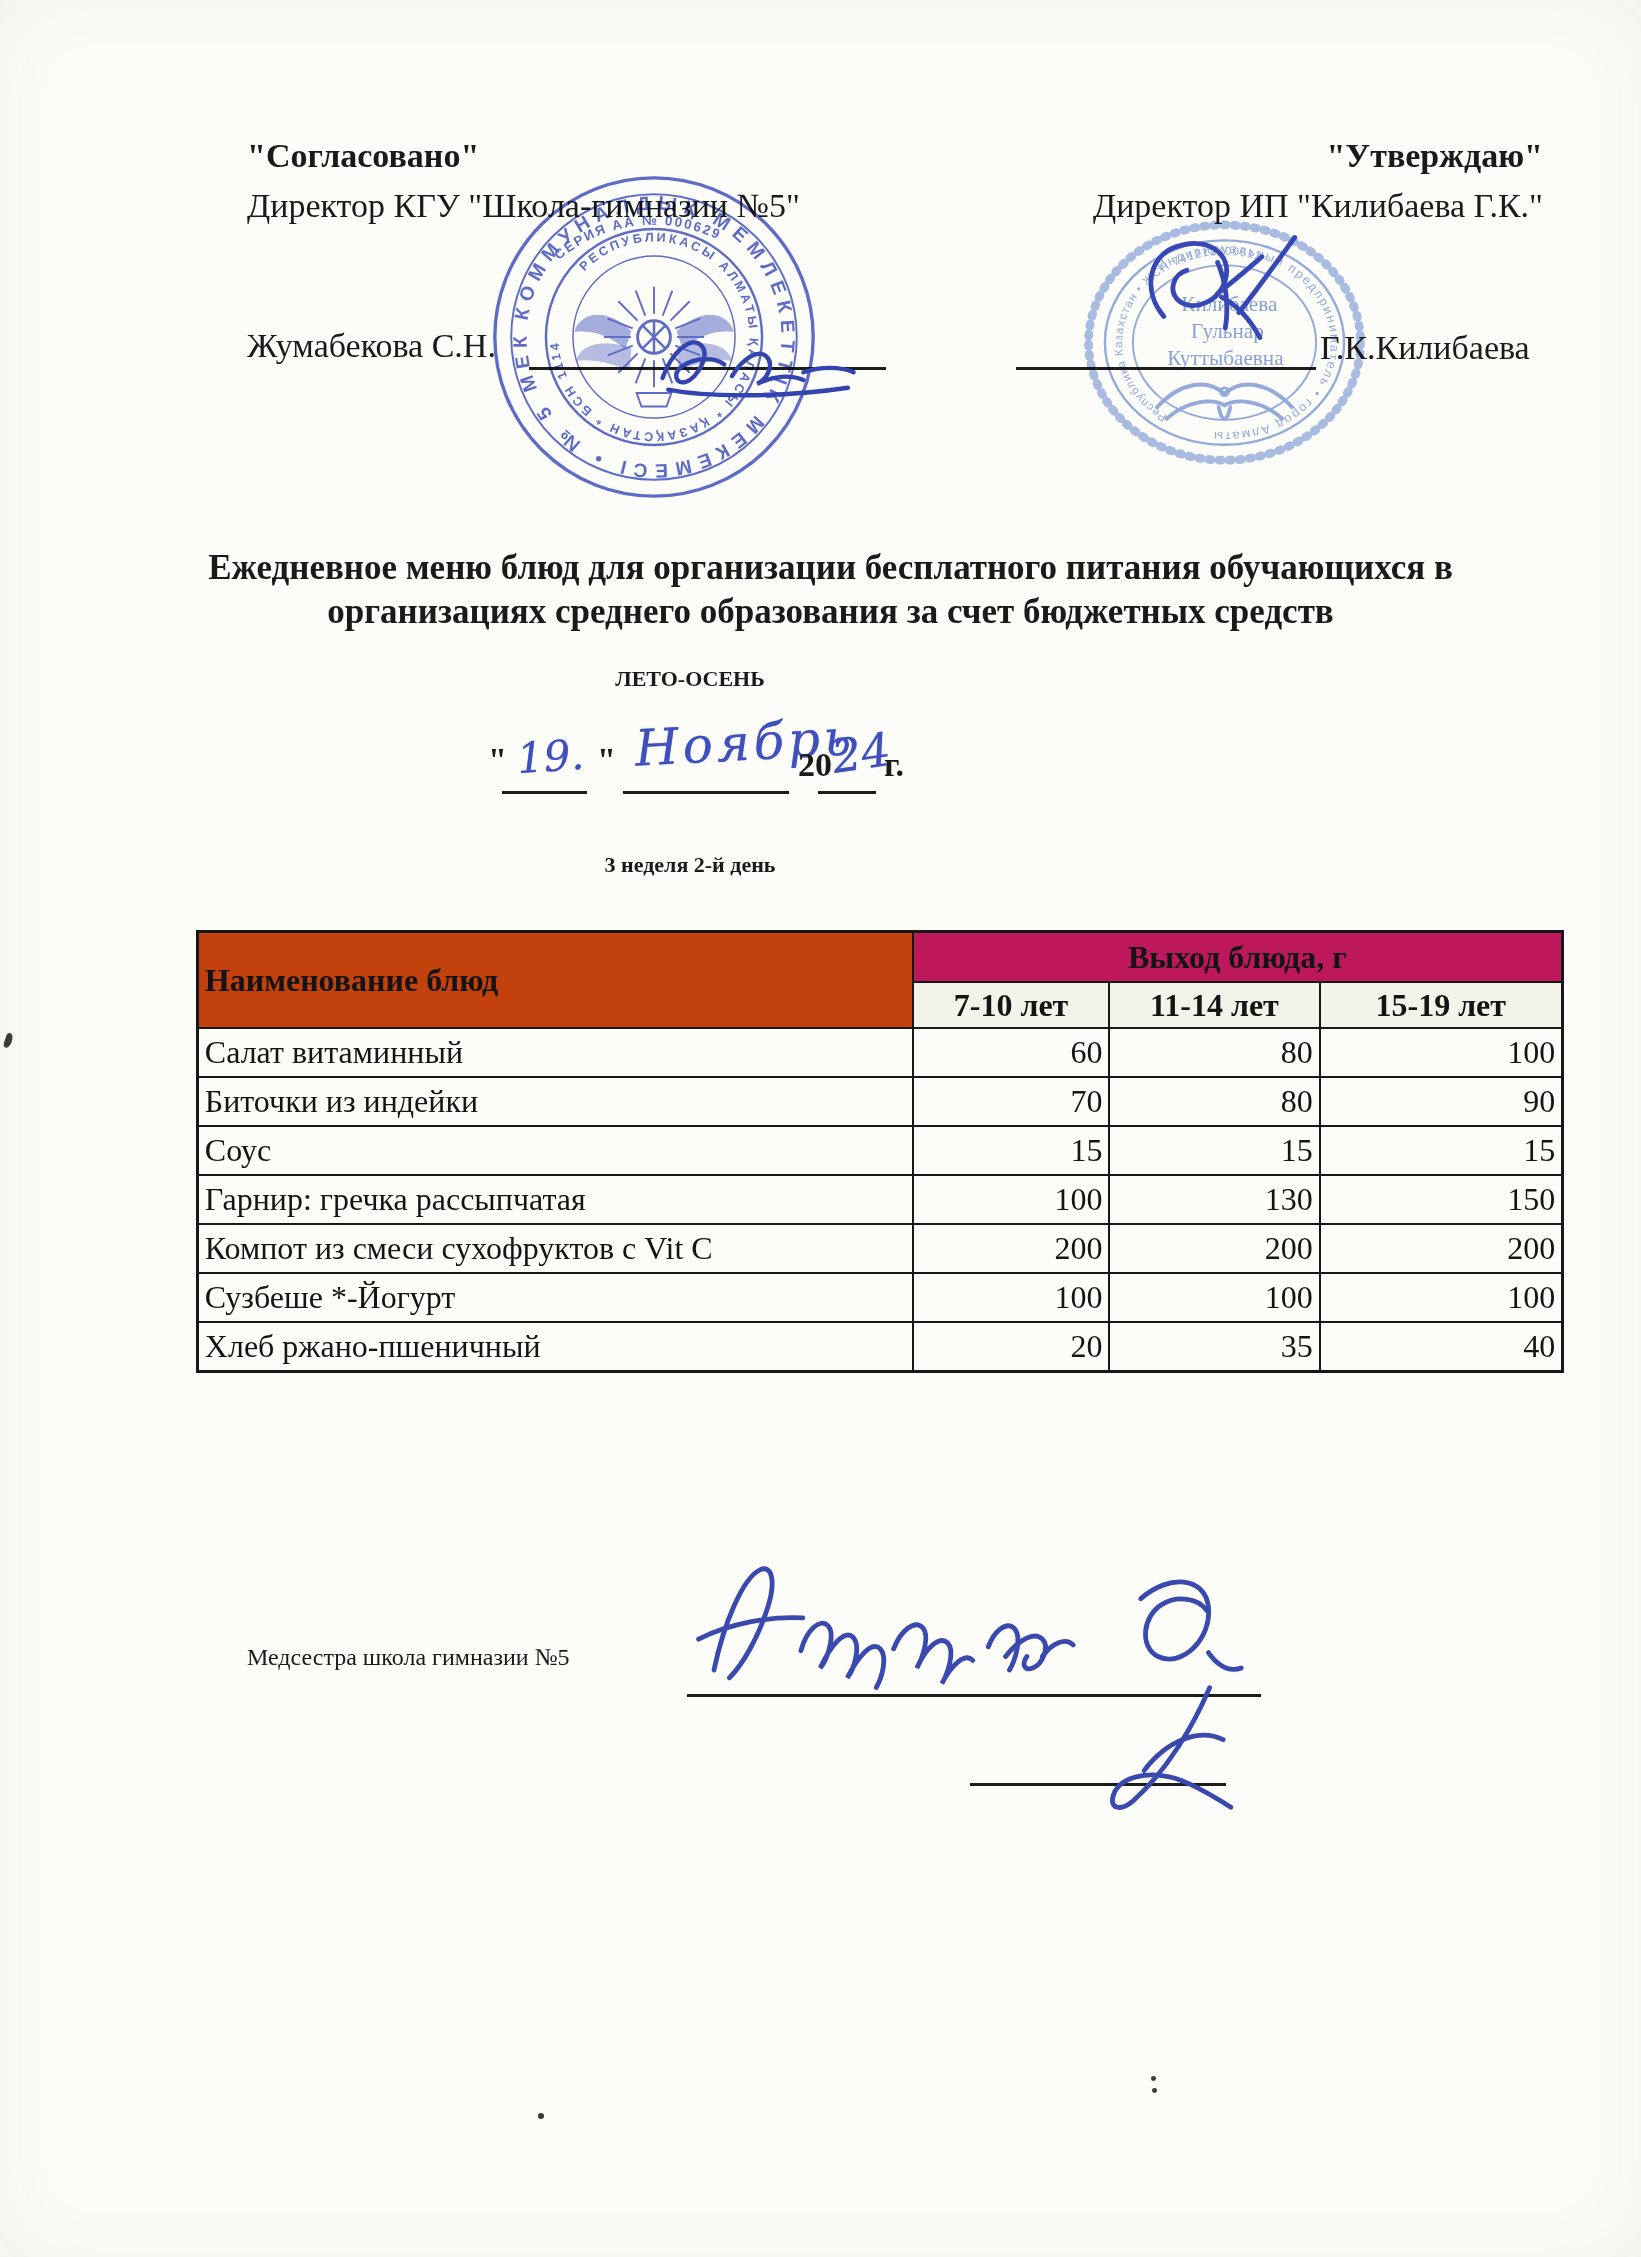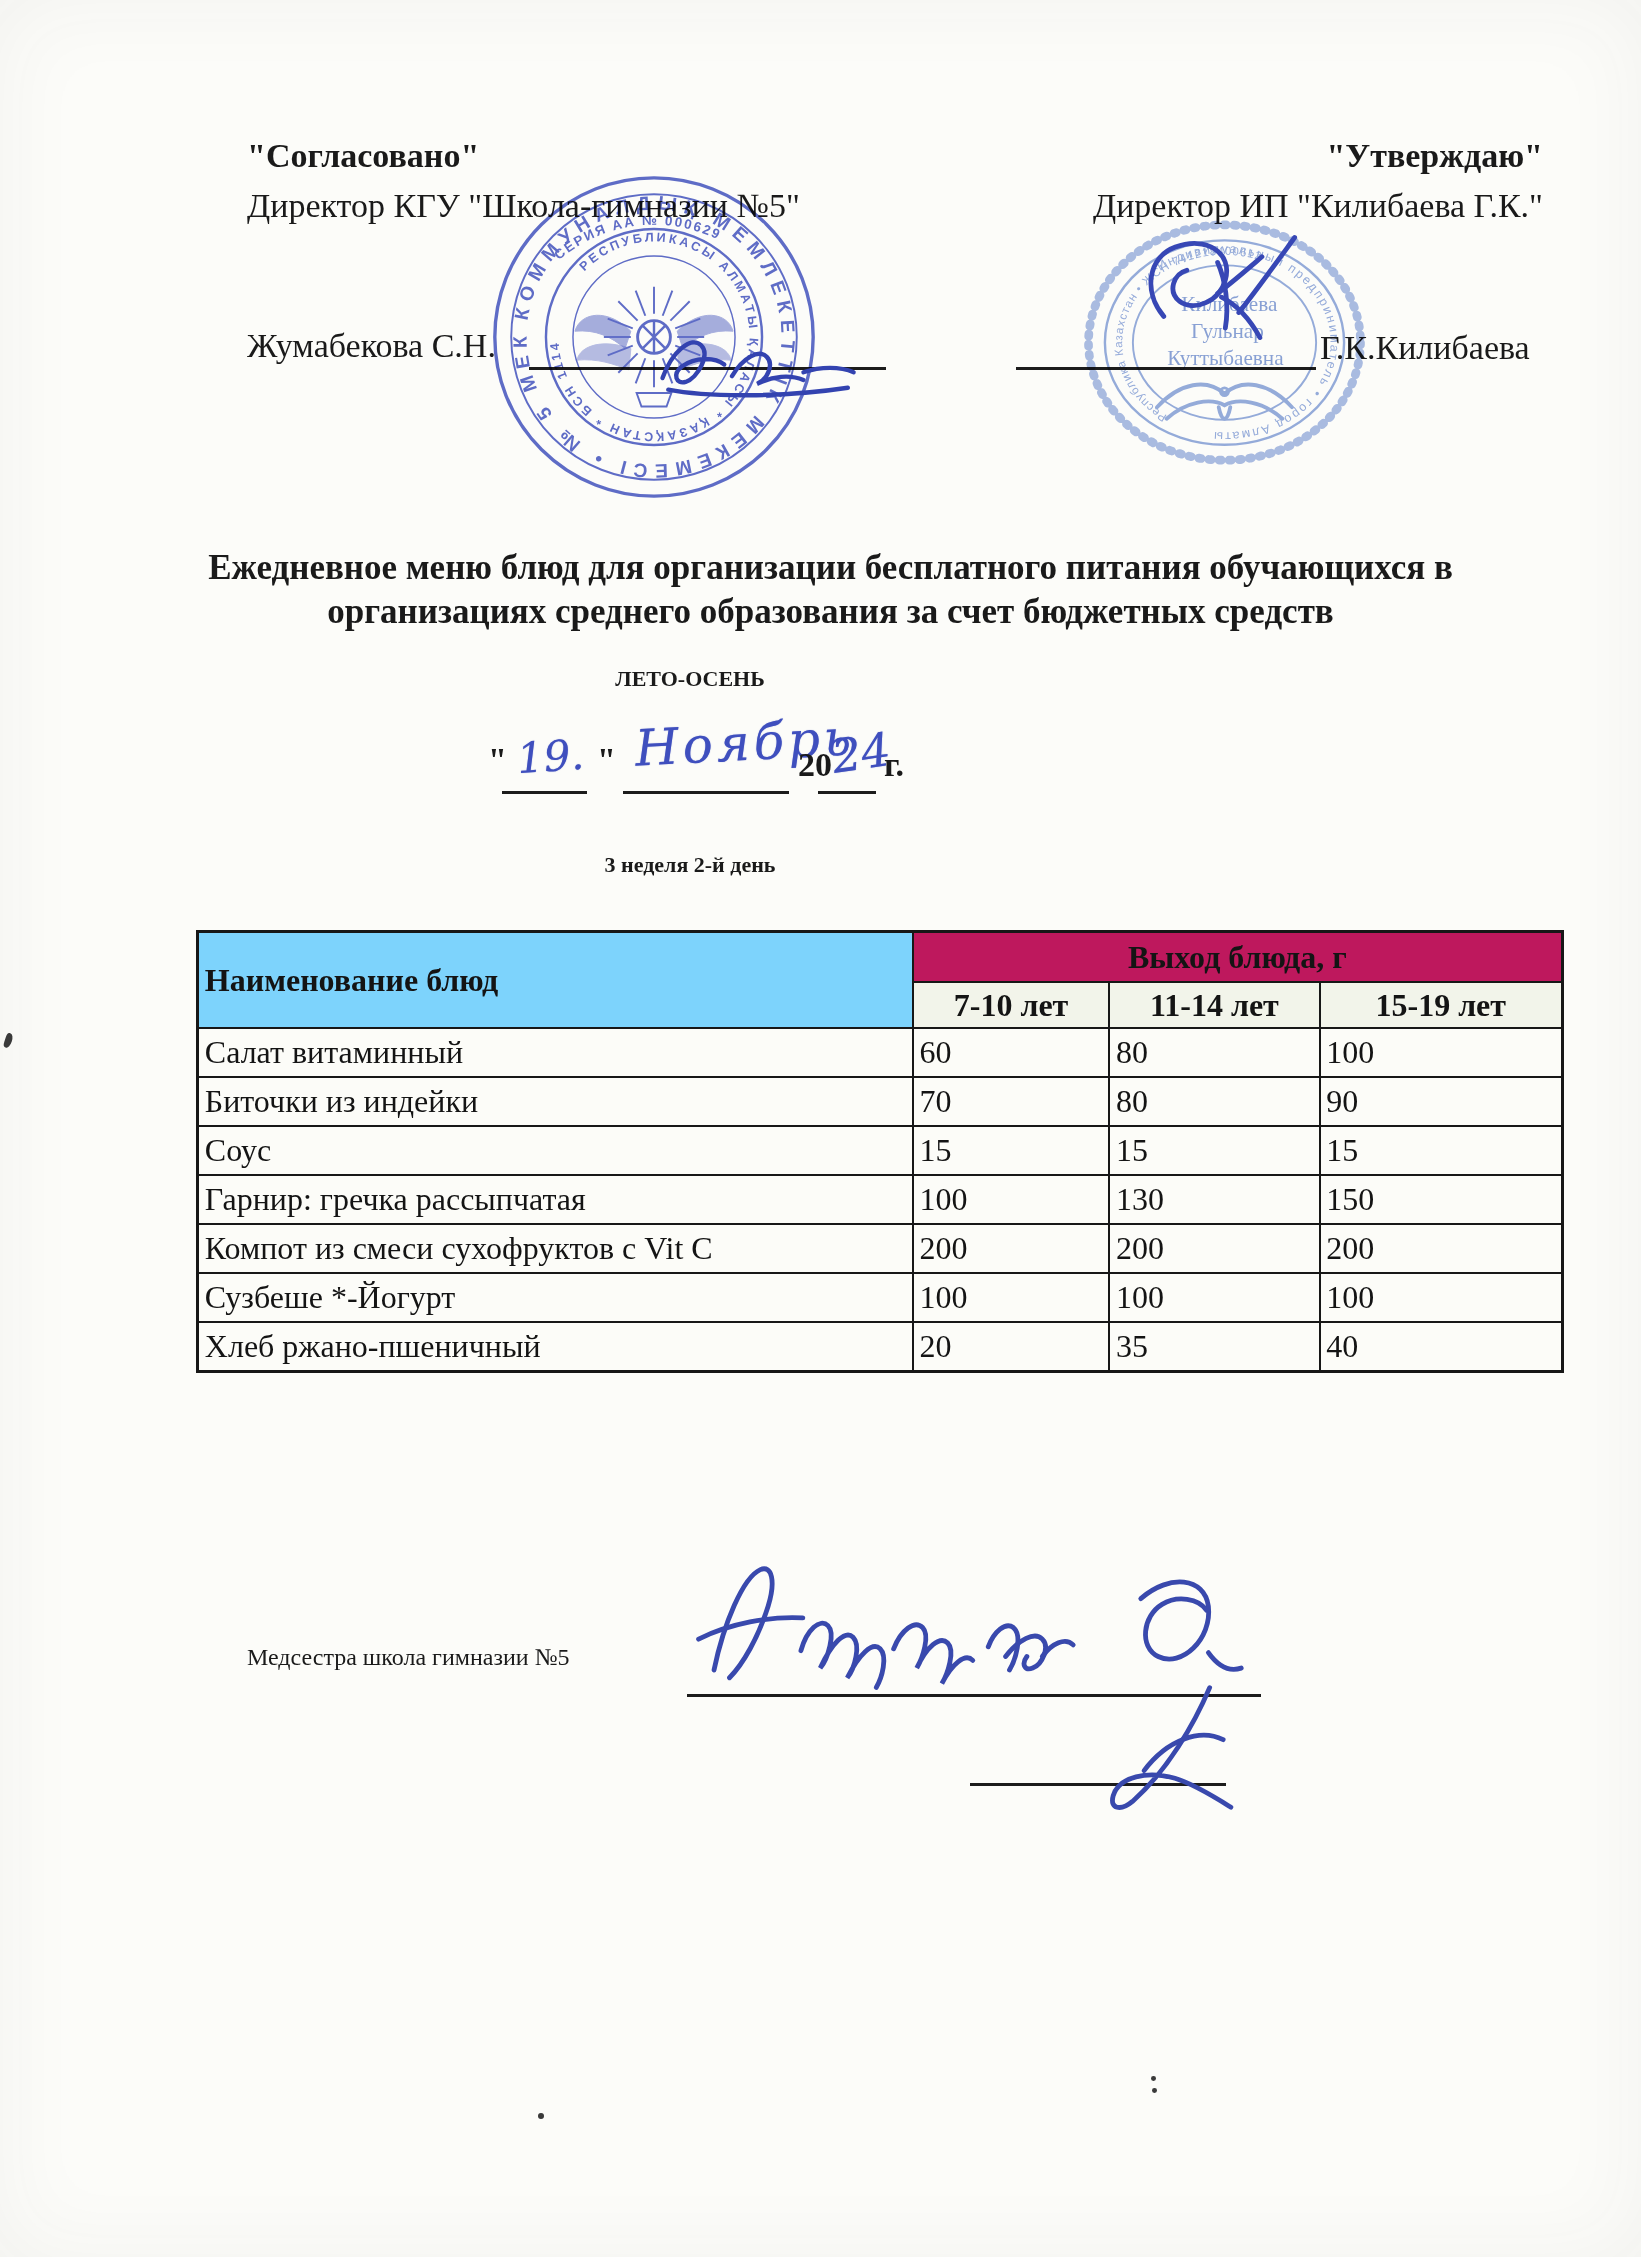--- a/index.html
+++ b/index.html
@@ -28,25 +28,25 @@
     text-align:center; font-weight:bold; font-size:35px; line-height:44px;
   }
   .center-col{position:absolute; left:381px; width:618px; text-align:center; font-weight:bold; font-size:22px; white-space:nowrap;}
   
   .menu{position:absolute; left:196px; top:930px; width:1368px;}
   table.menu-tbl{border-collapse:collapse; width:100%; table-layout:fixed; background:#fcfcf8;}
   table.menu-tbl th, table.menu-tbl td{
     border:2.9px solid #171717; font-size:32px; color:#141414; padding:0 5.8px;
   }
   table.menu-tbl{border:3.9px solid #171717;}
-  th.name-h{ text-align:left; padding-left:11.6px; font-weight:bold; background:#7dd3fc;}
+  th.name-h{ text-align:left; padding-left:11.6px; font-weight:bold; background:#c2410c;}
   th.group-h{ height:48px; font-weight:bold; background:#be185d;}
   th.age-h{ height:44px; font-weight:bold; background:#f2f4ea;}
   td.dish{ text-align:left; padding-left:9.7px; height:47px;}
-  td.val{ text-align:left; height:47px;margin-top:8px;}
+  td.val{ text-align:right; height:47px;margin-top:8px;}
   .stamp{position:absolute; mix-blend-mode:multiply;}
   .speck{position:absolute; background:#3a3a3a; border-radius:50%;}
 </style>
 </head>
 <body>
 
 <div class="page">
 
   <div class="abs t35 bold" style="left:247px; top:136px;">"Согласовано"</div>
   <div class="abs t35" style="left:247px; top:186px;">Директор КГУ "Школа-гимназии №5"</div>

